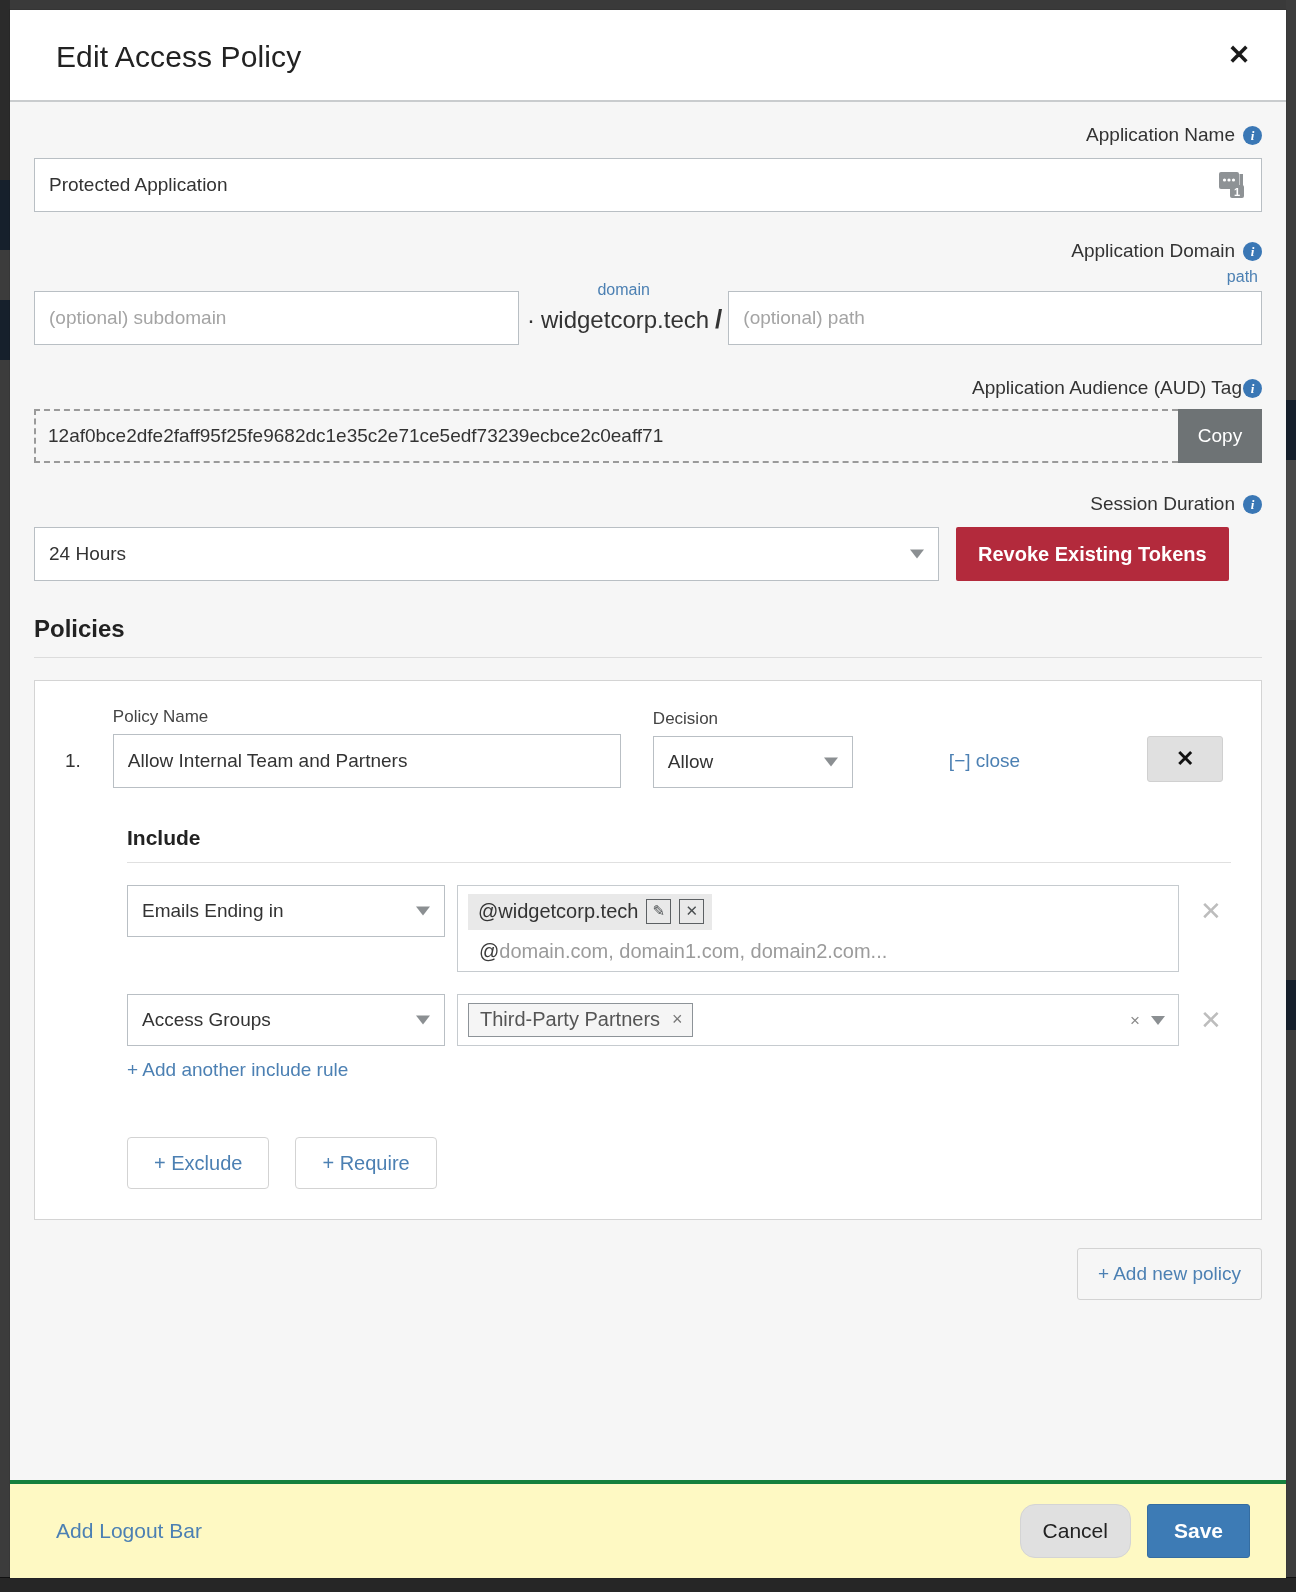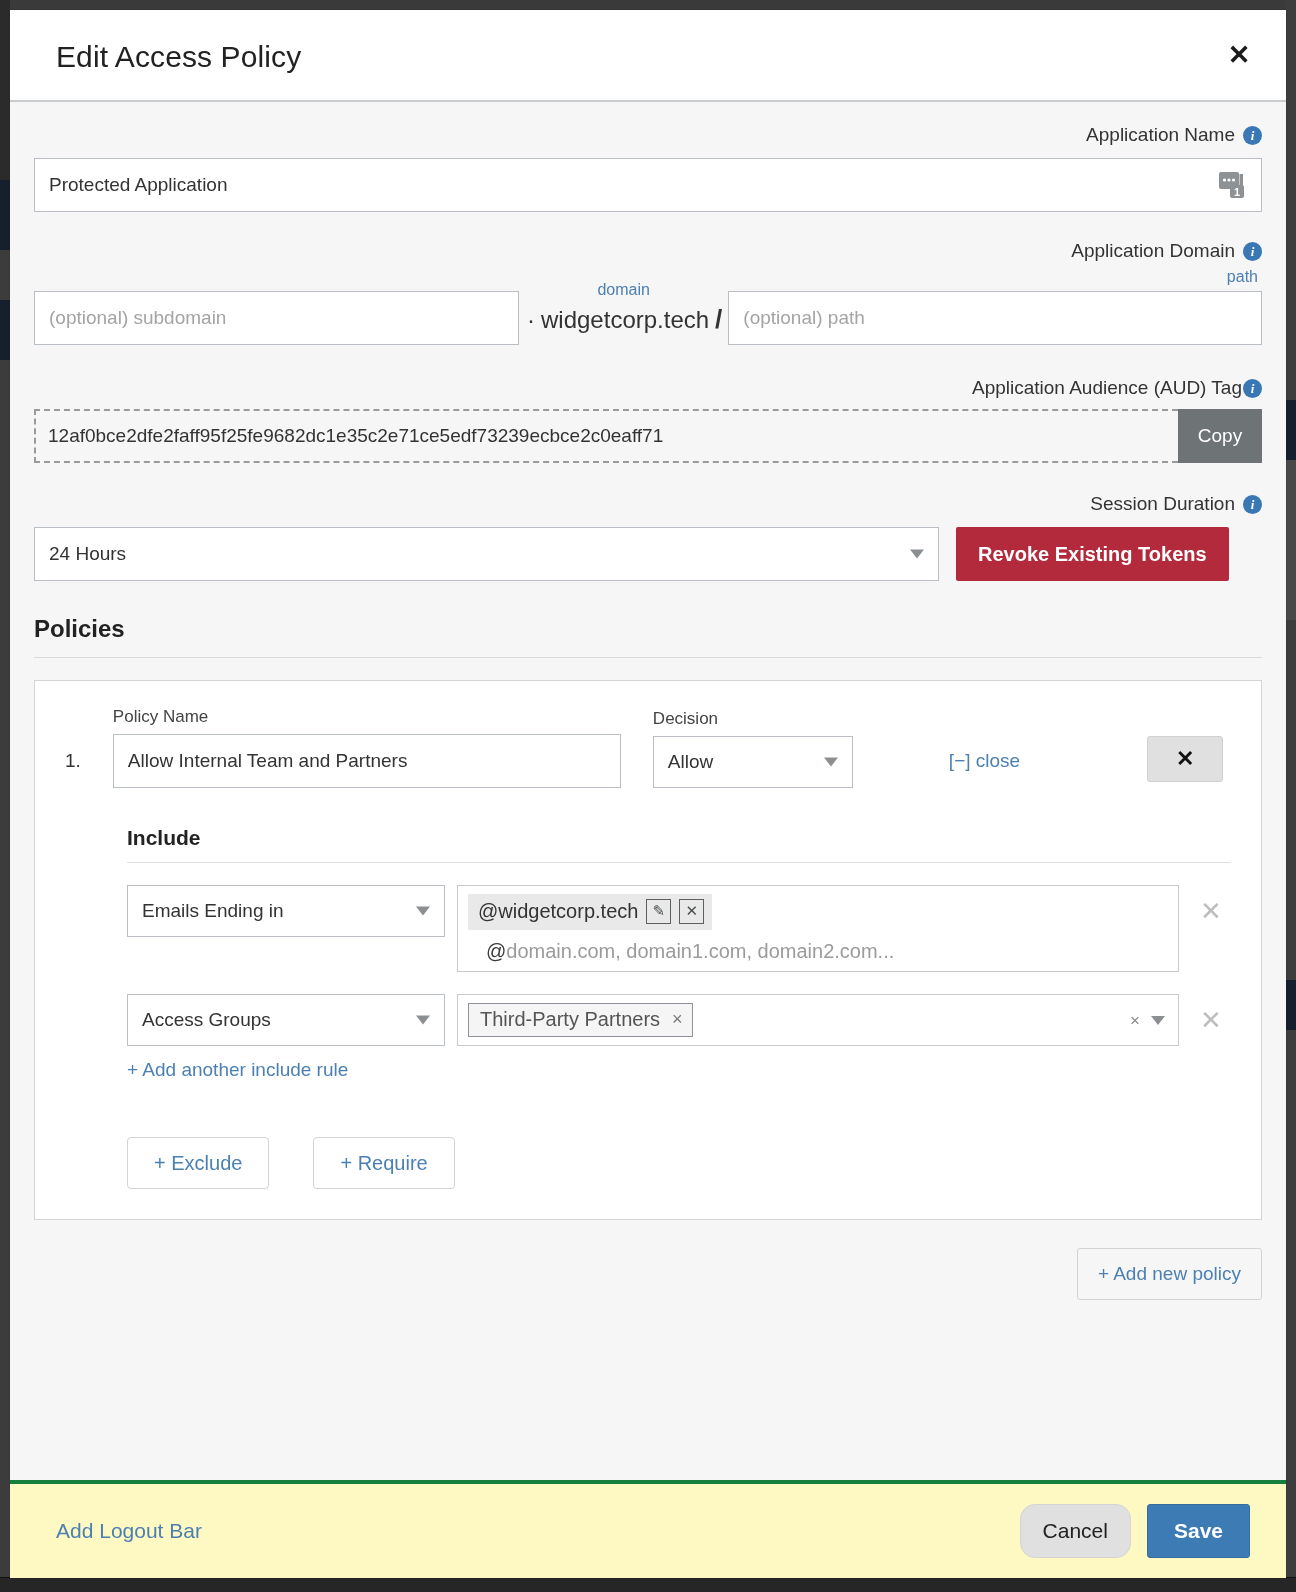--- a/index.html
+++ b/index.html
@@ -416,21 +416,21 @@
     font-size: 18px;
     color: #777;
     cursor: pointer;
     margin-left: 4px;
   }
   .token-hint {
     display: block;
     font-size: 20px;
     color: #9b9b9b;
     margin-top: 10px;
-    margin-left: 18px;
+    margin-left: 11px;
   }
   .token-hint .at { color: #3b3b3b; }
 
   .token-clear {
     position: absolute;
     right: 38px;
     top: 16px;
     font-size: 17px;
     color: #8a8a8a;
     cursor: pointer;
@@ -464,21 +464,21 @@
     font-size: 19px;
     color: #4c80b3;
     cursor: pointer;
     display: inline-block;
   }
 
   .exclude-require-row {
     margin-left: 62px;
     margin-top: 56px;
     display: flex;
-    gap: 44px;
+    gap: 26px;
   }
   .btn-outline {
     background: #fff;
     border: 1px solid #d3d3d3;
     border-radius: 4px;
     color: #4c80b3;
     font-size: 20px;
     padding: 0 26px;
     height: 52px;
     cursor: pointer;

